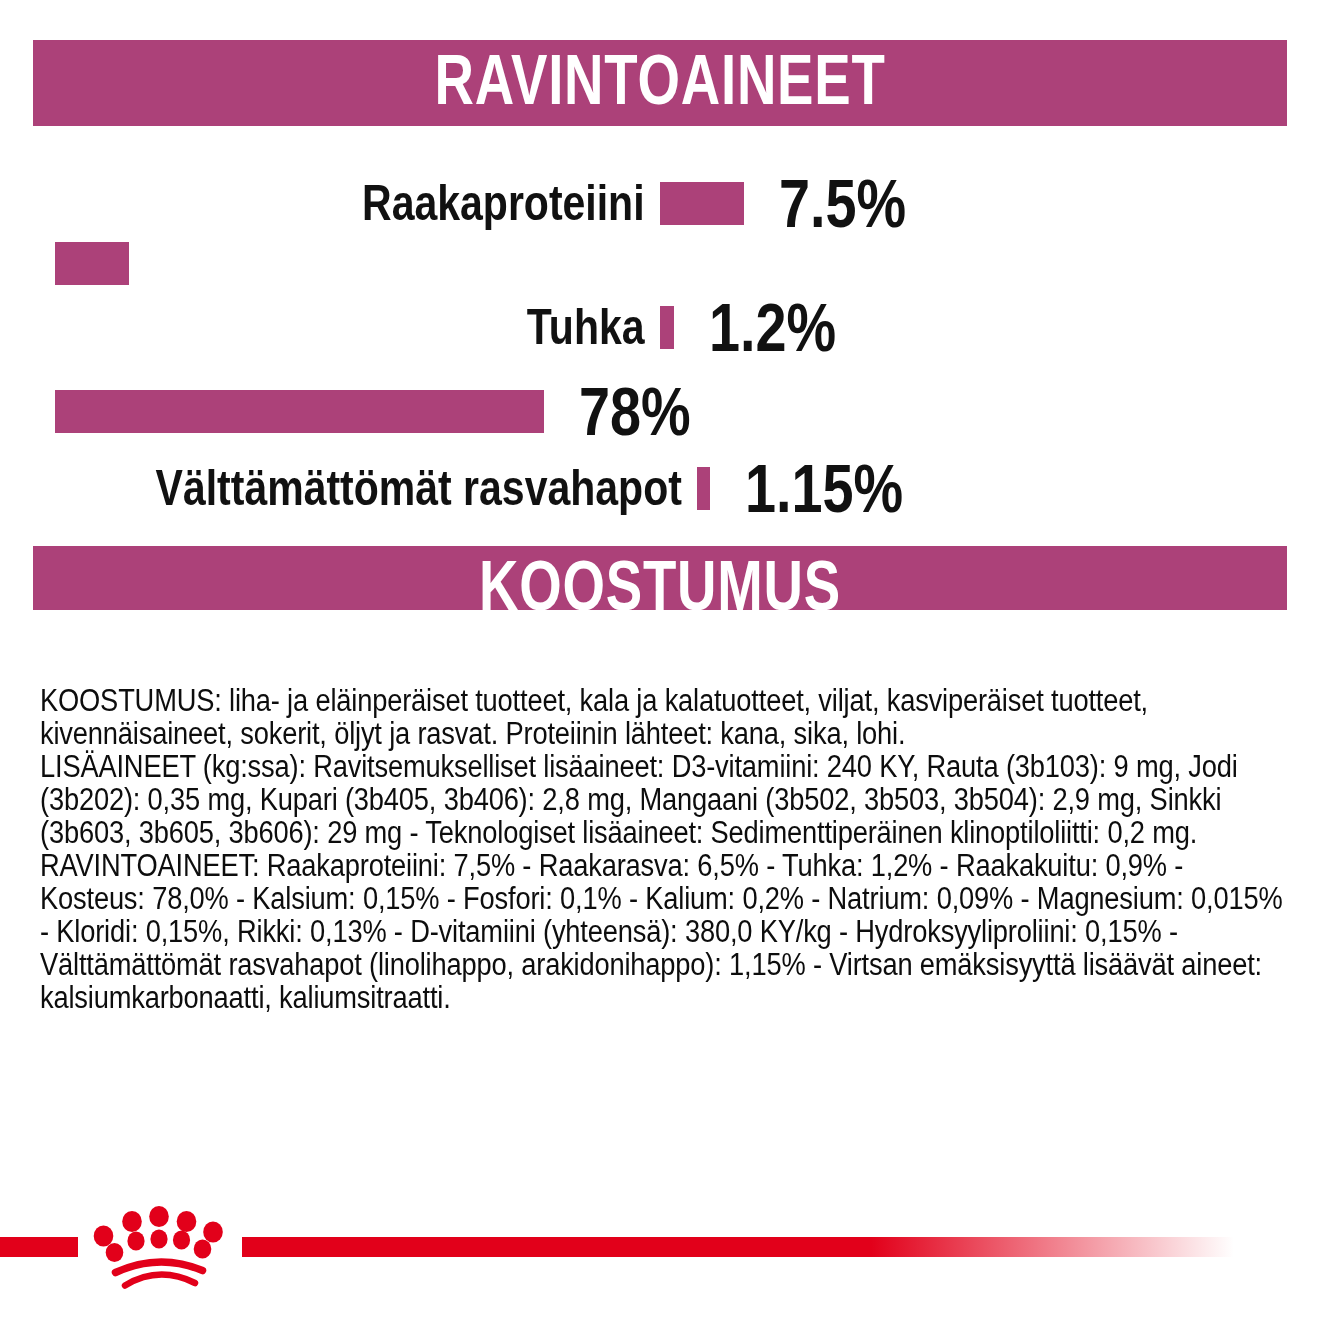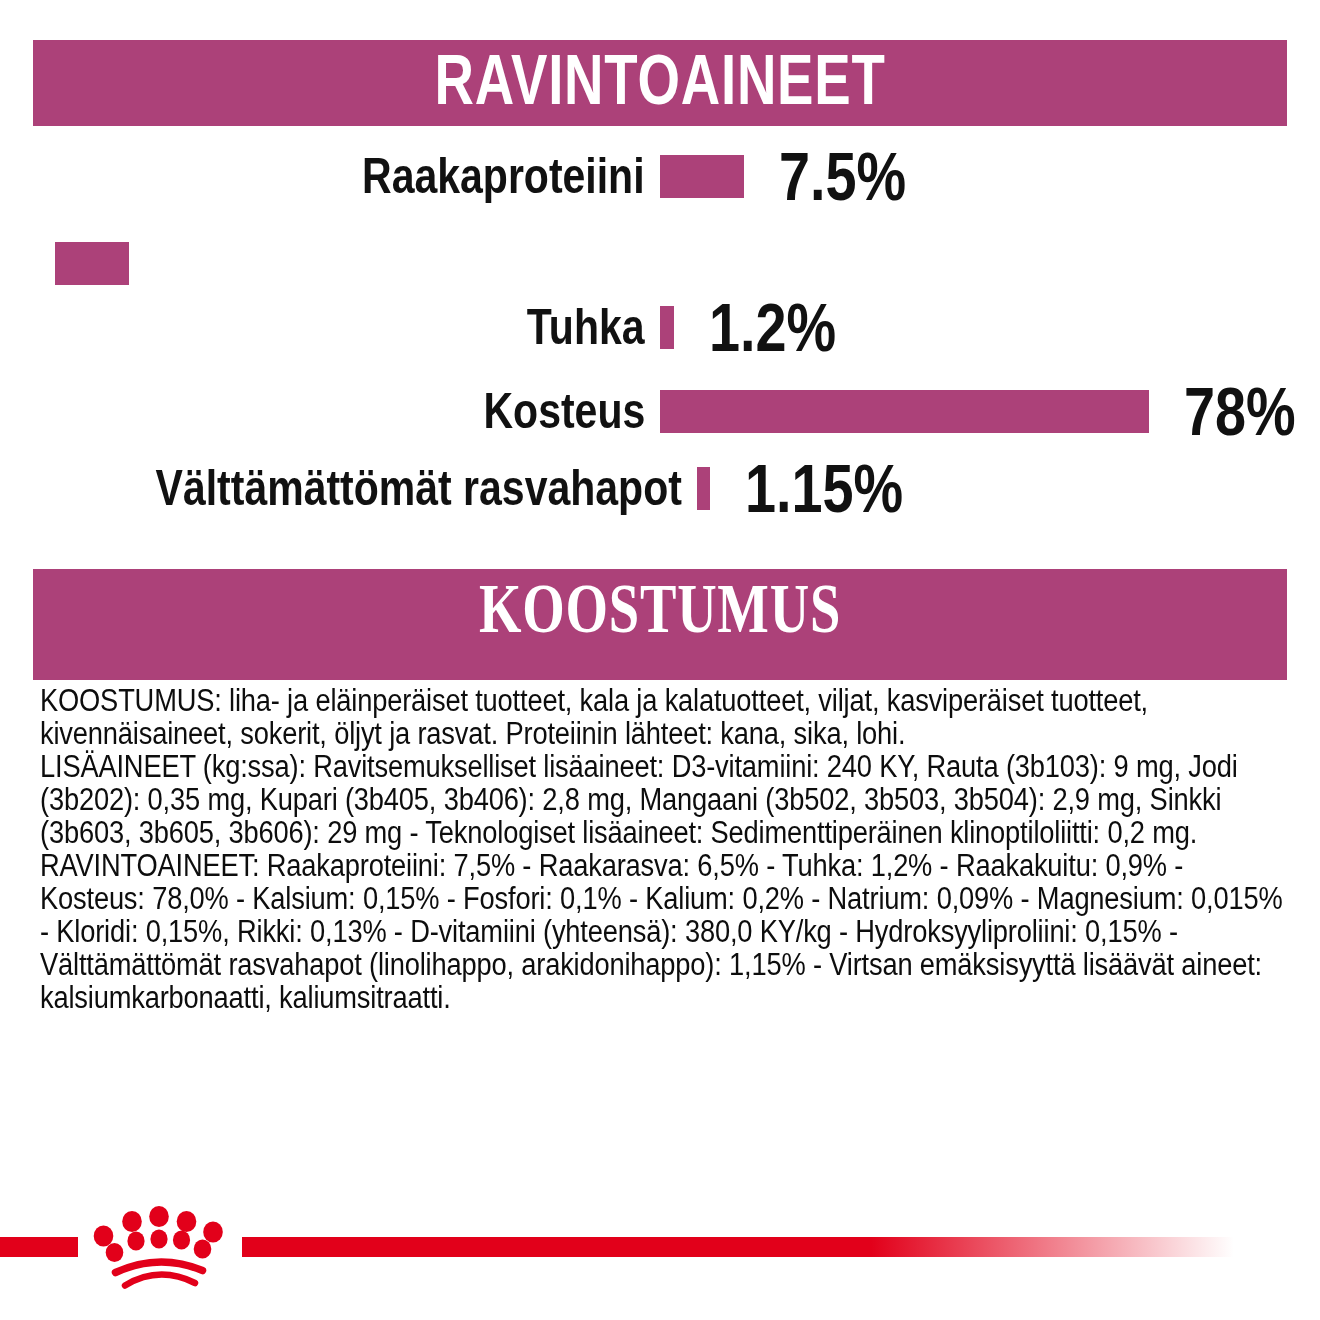--- a/index.html
+++ b/index.html
@@ -9,21 +9,21 @@
   }
   .band{
     position:absolute;left:33px;width:1254px;background:var(--magenta,#AC4179);
     display:flex;align-items:flex-start;justify-content:center;
   }
   .band .band-title{
     color:#fff;font-weight:bold;font-size:70px;letter-spacing:1px;
     transform:scaleX(0.78);transform-origin:center center;white-space:nowrap;
   }
   #band-nutrients{top:40px;height:86px;}
-  #band-composition{top:569px;height:111px;font-family:Liberation Serif, serif;}
+  #band-composition{top:546px;height:64px;}
 
   .chart-row{
     position:absolute;left:40px;height:62px;display:flex;align-items:center;white-space:nowrap;
   }
   .chart-row .lbl{
     flex:0 0 605px;text-align:right;font-weight:bold;font-size:50px;color:#111;
   }
   .chart-row .lbl span{display:inline-block;transform:scaleX(0.82);transform-origin:right center;}
   .chart-row .bar{
     margin-left:15px;height:43px;background:var(--magenta,#AC4179);flex:0 0 auto;
@@ -52,35 +52,34 @@
   #crown-logo{position:absolute;left:85px;top:1195px;width:150px;height:110px;}
 </style>
 </head>
 <body>
 
 <div class="band" id="band-nutrients">
   <span class="band-title">RAVINTOAINEET</span>
 </div>
 
 <div>
-  <div class="chart-row" style="top:145px">
+  <div class="chart-row" style="top:172px">
     <div class="lbl"><span>Raakaproteiini</span></div>
     <div class="bar" style="width: 84px; background: rgb(172, 65, 121);"></div>
     <div class="val"><span>7.5%</span></div>
   </div>
   <div class="chart-row" style="top:232px">
     <div class="bar" style="width: 74px; background: rgb(172, 65, 121);"></div>
   </div>
   <div class="chart-row" style="top:296px">
     <div class="lbl"><span>Tuhka</span></div>
     <div class="bar" style="width: 14px; background: rgb(172, 65, 121);"></div>
     <div class="val"><span>1.2%</span></div>
   </div>
   <div class="chart-row" style="top:380px">
-    <div class="lbl"><span>Kosteus</span></div>
     <div class="bar" style="width: 489px; background: rgb(172, 65, 121);"></div>
     <div class="val"><span>78%</span></div>
   </div>
   <div class="chart-row" style="top:457px">
     <div class="lbl"><span>Välttämättömät rasvahapot</span></div>
     <div class="bar" style="width: 13px; background: rgb(172, 65, 121);"></div>
     <div class="val"><span>1.15%</span></div>
   </div>
 </div>
 

